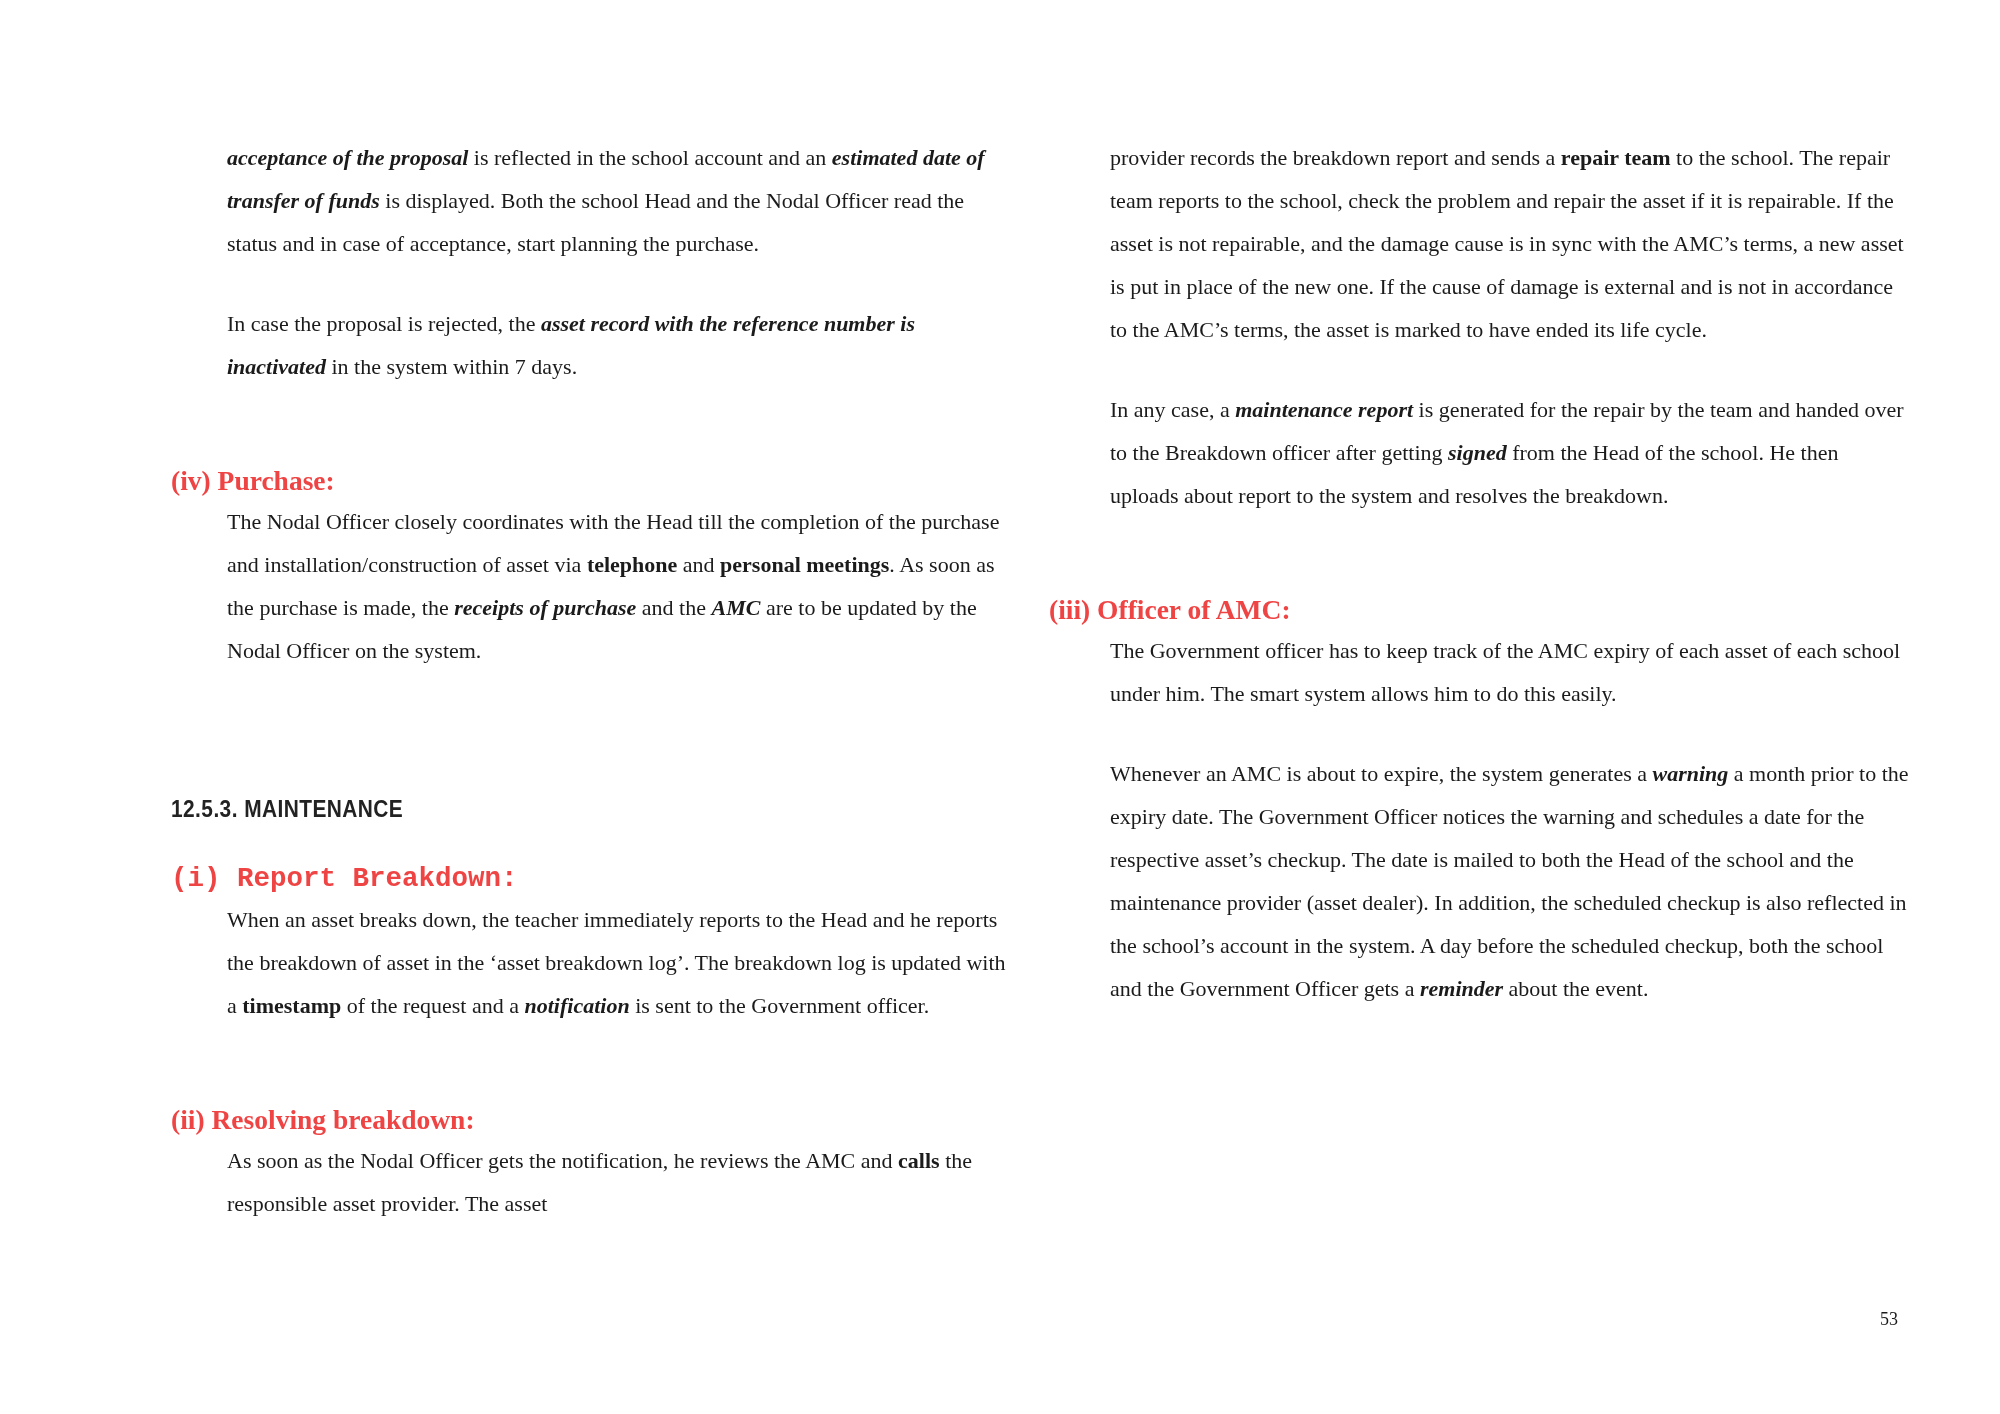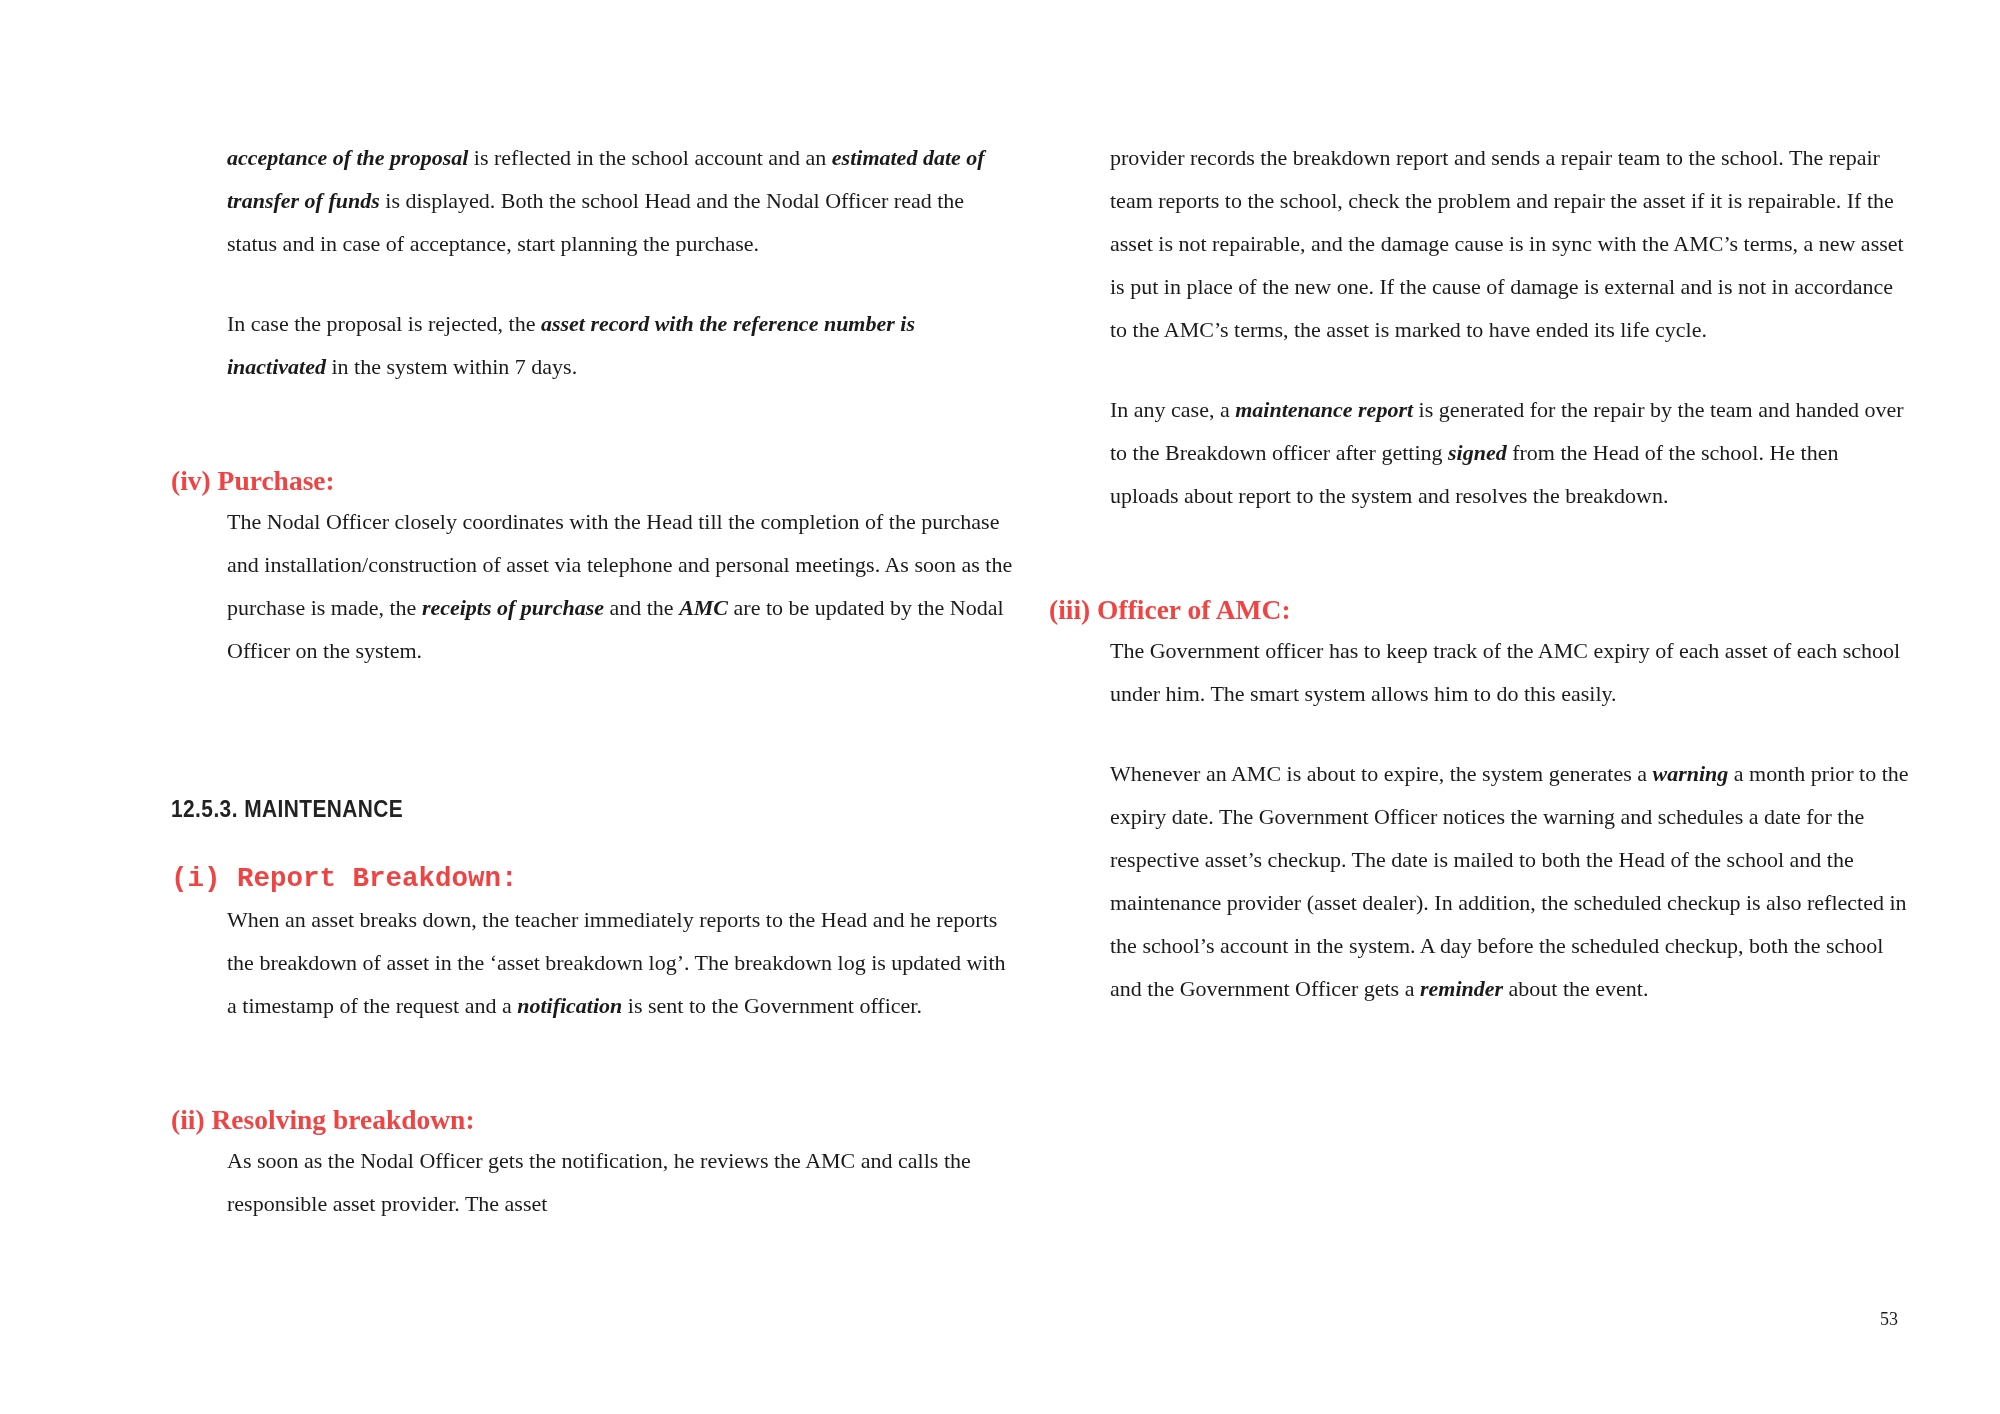--- a/index.html
+++ b/index.html
@@ -58,21 +58,21 @@
   .section-heading .squeeze {
     display: inline-block;
     transform: scaleX(0.87);
     transform-origin: 0 50%;
     letter-spacing: 0.5px;
     white-space: nowrap;
   }
   .section-heading + .subheading { margin-top: 30px; font-family: Liberation Mono, monospace; }
 
   .seg.n  { font-weight: normal; font-style: normal; }
-  .seg.b  { font-weight: normal;   font-style: normal; }
+  .seg.b  { font-weight: bold;   font-style: normal; }
   .seg.bi { font-weight: bold;   font-style: italic; }
 
   .page-number {
     position: absolute;
     left: 1880px;
     top: 1308px;
     font-size: 18px;
     line-height: 22px;
     color: #1b1b1b;
   }

